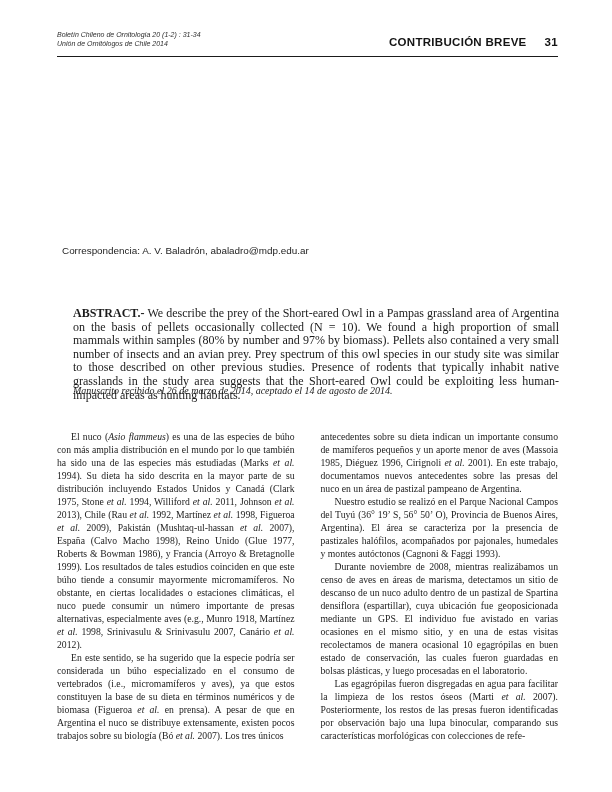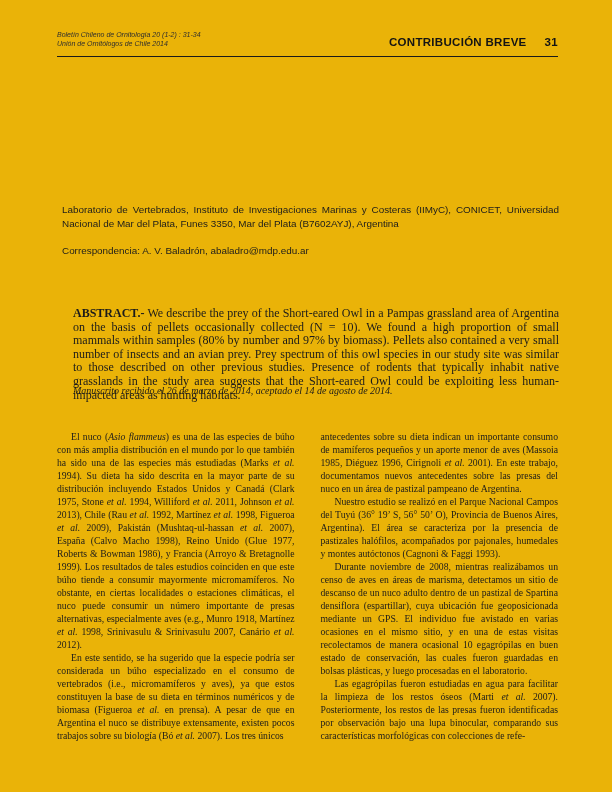--- a/index.html
+++ b/index.html
@@ -1,19 +1,19 @@
 <!DOCTYPE html>
 <html><head>
 <meta charset="utf-8">
 <style>
   * { margin:0; padding:0; box-sizing:border-box; }
   html,body { background:#e8e8e8; }
   .page {
     position:relative; width:612px; height:792px; margin:0 auto;
-    background:#eab308; color:#1c1c1c; overflow:hidden;
+    background:#ffffff; color:#1c1c1c; overflow:hidden;
     font-family:"Liberation Serif", serif;
   }
 
   .header-row {
     position:absolute; top:30px; left:57px; width:501px;
     display:flex; justify-content:space-between; align-items:flex-end;
   }
   .journal-citation {
     font-family:"Liberation Sans", sans-serif;
     font-style:italic; font-size:7px; line-height:9px; color:#2e2e2e;
@@ -86,34 +86,33 @@
     <div class="section-head">
       <span>CONTRIBUCIÓN BREVE</span><span class="pagenum">31</span>
     </div>
   </div>
 
   <div class="header-rule"></div>
 
 
 
 
-  <div class="affiliation">Laboratorio de Vertebrados, Instituto de Investigaciones Marinas y Costeras (IIMyC), CONICET, Universidad Nacional de Mar del Plata, Funes 3350, Mar del Plata (B7602AYJ), Argentina</div>
 
   <div class="correspondence">Correspondencia: A. V. Baladrón, abaladro@mdp.edu.ar</div>
 
   <div class="abstract"><span style="font-weight: bold;">ABSTRACT.-</span><span> We describe the prey of the Short-eared Owl in a Pampas grassland area of Argentina on the basis of pellets occasionally collected (N = 10). We found a high proportion of small mammals within samples (80% by number and 97% by biomass). Pellets also contained a very small number of insects and an avian prey. Prey spectrum of this owl species in our study site was similar to those described on other previous studies. Presence of rodents that typically inhabit native grasslands in the study area suggests that the Short-eared Owl could be exploiting less human-impacted areas as hunting habitats.</span></div>
 
   <div class="manuscript-note">Manuscrito recibido el 26 de marzo de 2014, aceptado el 14 de agosto de 2014.</div>
 
   <div class="columns">
     <div class="col">
         <p class="para indent"><span>El nuco (</span><span style="font-style: italic;">Asio flammeus</span><span>) es una de las especies de búho con más amplia distribución en el mundo por lo que también ha sido una de las especies más estudiadas (Marks </span><span style="font-style: italic;">et al.</span><span> 1994). Su dieta ha sido descrita en la mayor parte de su distribución incluyendo Estados Unidos y Canadá (Clark 1975, Stone </span><span style="font-style: italic;">et al.</span><span> 1994, Williford </span><span style="font-style: italic;">et al.</span><span> 2011, Johnson </span><span style="font-style: italic;">et al.</span><span> 2013), Chile (Rau </span><span style="font-style: italic;">et al.</span><span> 1992, Martínez </span><span style="font-style: italic;">et al.</span><span> 1998, Figueroa </span><span style="font-style: italic;">et al.</span><span> 2009), Pakistán (Mushtaq-ul-hassan </span><span style="font-style: italic;">et al.</span><span> 2007), España (Calvo Macho 1998), Reino Unido (Glue 1977, Roberts &amp; Bowman 1986), y Francia (Arroyo &amp; Bretagnolle 1999). Los resultados de tales estudios coinciden en que este búho tiende a consumir mayormente micromamíferos. No obstante, en ciertas localidades o estaciones climáticas, el nuco puede consumir un número importante de presas alternativas, especialmente aves (e.g., Munro 1918, Martínez </span><span style="font-style: italic;">et al.</span><span> 1998, Srinivasulu &amp; Srinivasulu 2007, Canário </span><span style="font-style: italic;">et al.</span><span> 2012).</span></p>
         <p class="para indent"><span>En este sentido, se ha sugerido que la especie podría ser considerada un búho especializado en el consumo de vertebrados (i.e., micromamíferos y aves), ya que estos constituyen la base de su dieta en términos numéricos y de biomasa (Figueroa </span><span style="font-style: italic;">et al.</span><span> en prensa). A pesar de que en Argentina el nuco se distribuye extensamente, existen pocos trabajos sobre su biología (Bó </span><span style="font-style: italic;">et al.</span><span> 2007). Los tres únicos</span></p>
       </div>
     <div class="col">
         <p class="para"><span>antecedentes sobre su dieta indican un importante consumo de mamíferos pequeños y un aporte menor de aves (Massoia 1985, Diéguez 1996, Cirignoli </span><span style="font-style: italic;">et al.</span><span> 2001). En este trabajo, documentamos nuevos antecedentes sobre las presas del nuco en un área de pastizal pampeano de Argentina.</span></p>
         <p class="para indent"><span>Nuestro estudio se realizó en el Parque Nacional Campos del Tuyú (36° 19’ S, 56° 50’ O), Provincia de Buenos Aires, Argentina). El área se caracteriza por la presencia de pastizales halófilos, acompañados por pajonales, humedales y montes autóctonos (Cagnoni &amp; Faggi 1993).</span></p>
         <p class="para indent"><span>Durante noviembre de 2008, mientras realizábamos un censo de aves en áreas de marisma, detectamos un sitio de descanso de un nuco adulto dentro de un pastizal de Spartina densiflora (espartillar), cuya ubicación fue geoposicionada mediante un GPS. El individuo fue avistado en varias ocasiones en el mismo sitio, y en una de estas visitas recolectamos de manera ocasional 10 egagrópilas en buen estado de conservación, las cuales fueron guardadas en bolsas plásticas, y luego procesadas en el laboratorio.</span></p>
-        <p class="para indent"><span>Las egagrópilas fueron estudiadas en agua para facilitar la limpieza de los restos óseos (Marti </span><span style="font-style: italic;">et al.</span><span> 2007). Posteriormente, los restos de las presas fueron identificadas por observación bajo una lupa binocular, comparando sus características morfológicas con colecciones de refe-</span></p>
+        <p class="para indent"><span>Las egagrópilas fueron disgregadas en agua para facilitar la limpieza de los restos óseos (Marti </span><span style="font-style: italic;">et al.</span><span> 2007). Posteriormente, los restos de las presas fueron identificadas por observación bajo una lupa binocular, comparando sus características morfológicas con colecciones de refe-</span></p>
       </div>
   </div>
 
 </div>
 
 </body></html>

